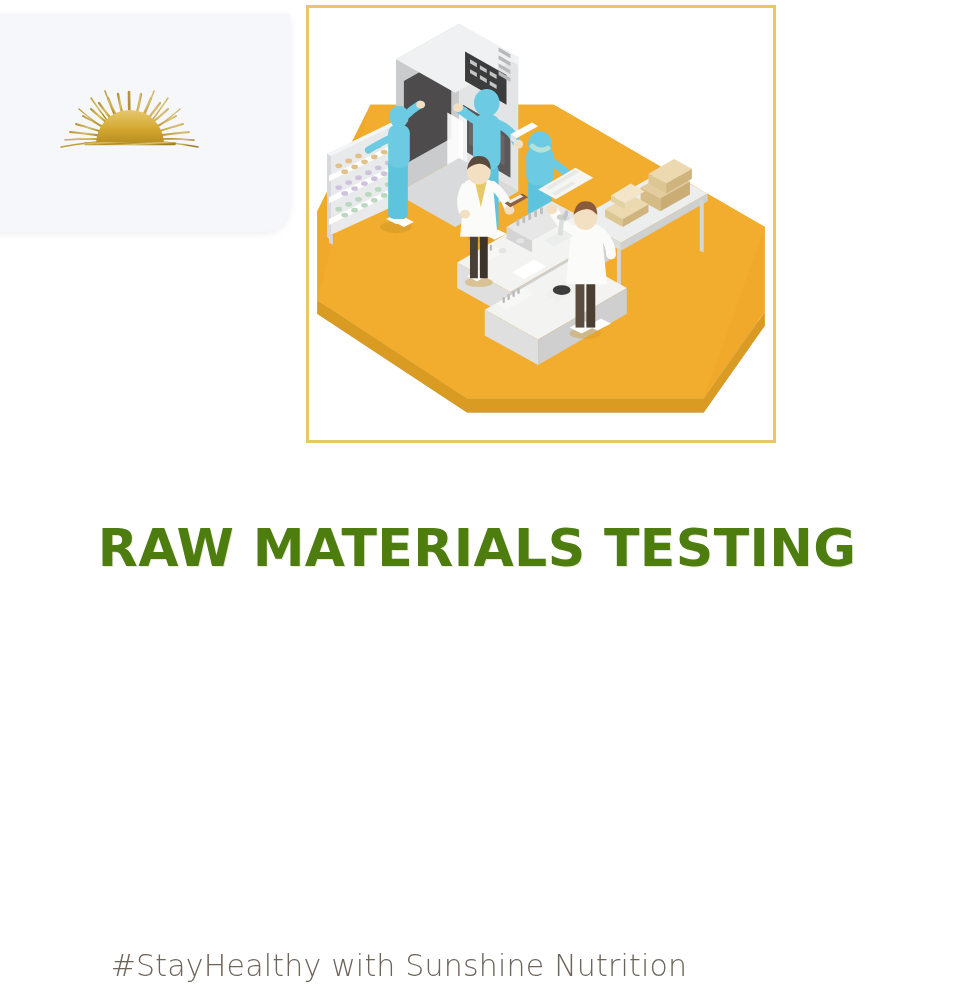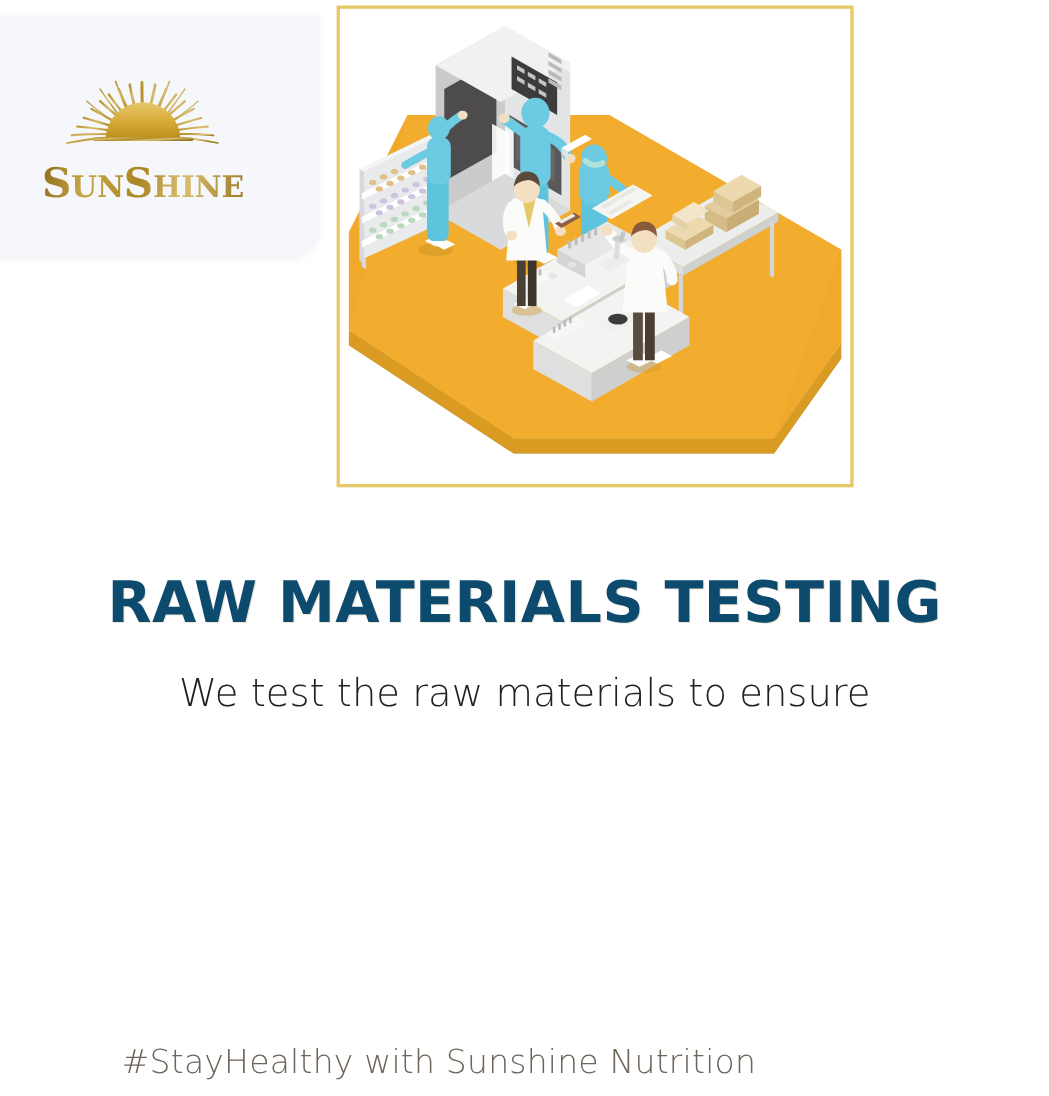--- a/index.html
+++ b/index.html
@@ -98,21 +98,21 @@
   .headline {
     position: absolute;
     left: 0;
     top: 518px;
     width: 954px;
     text-align: center;
     font-family: "DejaVu Sans", "Liberation Sans", sans-serif;
     font-weight: 700;
     font-size: 52px;
     letter-spacing: 0.4px;
-    color: #0c4a6e;
+    color: #4d7c0f;
     text-shadow: 1px 1px 0 rgba(150,115,30,0.18);
   }
   .body-copy {
     position: absolute;
     left: 0;
     top: 608px;
     width: 954px;
     text-align: center;
     font-family: "DejaVu Sans", "Liberation Sans", sans-serif;
     font-weight: 300;
@@ -182,21 +182,20 @@
           <path d="M107 60 C117 47 126 36 138 18" stroke-width="1.4"></path>
           <path d="M93 60 C82 47 73 36 61 18" stroke-width="1.4"></path>
           <path d="M110 61 C123 50 135 42 150 29" stroke-width="1.3"></path>
           <path d="M90 61 C76 50 64 42 49 29" stroke-width="1.3"></path>
         </g>
         <path d="M66 64 A34 34 0 0 1 134 64 Z" fill="url(#gSun)"></path>
         <rect x="54" y="62" width="92" height="3.2" rx="1.6" fill="url(#gGold)"></rect>
       </svg>
     </div>
 
-    <div class="logo-word1"><span>S</span><span class="sc">UN</span><span>S</span><span class="sc">HINE</span></div>
 
   </div>
 </div>
 
 <div class="illus-frame">
   <svg viewBox="0 0 470 438" xmlns="http://www.w3.org/2000/svg">
     <defs>
       <clipPath id="clipFrame">
           <rect x="0" y="0" width="470" height="438"></rect>
         </clipPath>
@@ -475,16 +474,15 @@
         </g>
       </g>
 
     </g>
   </svg>
 </div>
 
 <div class="headline">RAW MATERIALS TESTING</div>
 
 <div class="body-copy">
-  <span class="ln">We test the raw materials to ensure</span>
 </div>
 
 <div class="footer-tag">#StayHealthy with Sunshine Nutrition</div>
 
 </body></html>

